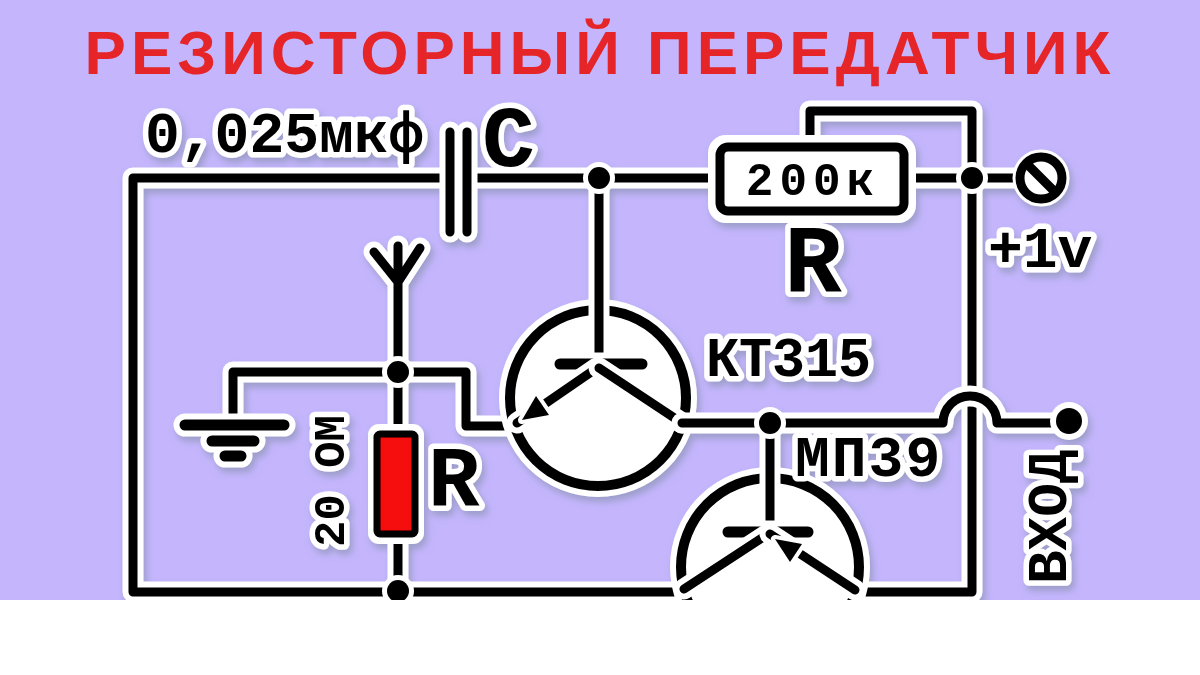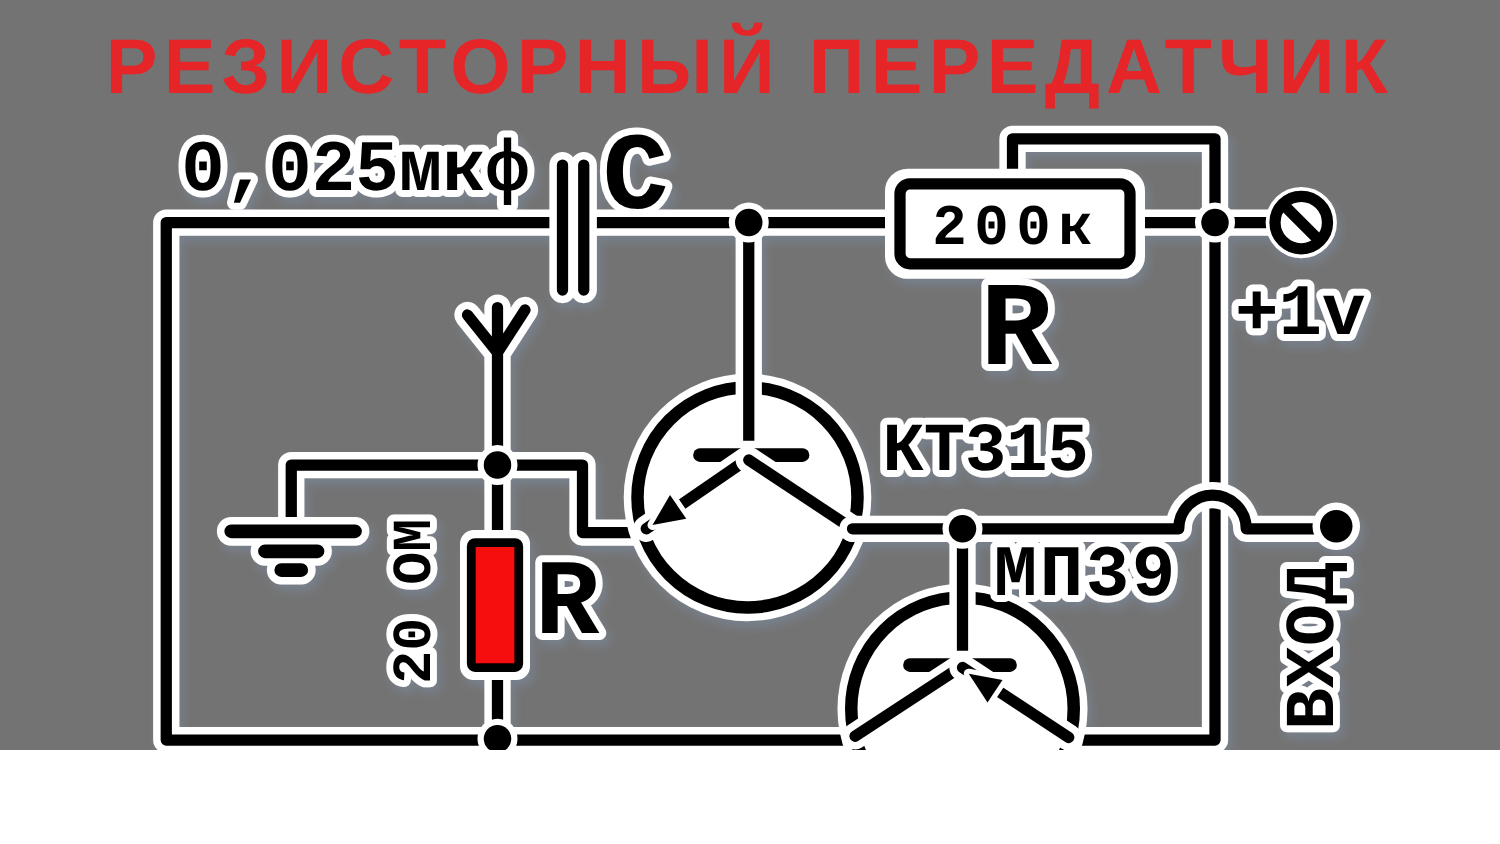--- a/index.html
+++ b/index.html
@@ -1,16 +1,16 @@
 <!DOCTYPE html>
 <html><head>
 <meta charset="utf-8">
 <style>
   html,body{margin:0;padding:0;background:#ffffff;}
-  .stage{position:relative;width:1200px;height:600px;background:#737373;overflow:hidden;}
+  .stage{position:relative;width:1200px;height:600px;background:#c4b5fd;overflow:hidden;}
   svg{display:block;}
   
   .wh{fill:none;stroke:#ffffff;stroke-linecap:round;stroke-linejoin:round;}
   .wk{fill:none;stroke:#000000;stroke-linecap:round;stroke-linejoin:round;}
   .sw9h{stroke-width:21px;} .sw9{stroke-width:9px;}
   .sw11h{stroke-width:23px;} .sw11{stroke-width:11px;}
   .sw7{stroke-width:7px;}
   .lbl{font-family:"Liberation Mono","DejaVu Sans Mono",monospace;font-weight:bold;
        fill:#000;paint-order:stroke fill;stroke:#fff;stroke-width:11px;stroke-linejoin:round;}
   .ttl{font-family:"Liberation Sans","DejaVu Sans",sans-serif;font-weight:bold;letter-spacing:5px;}

